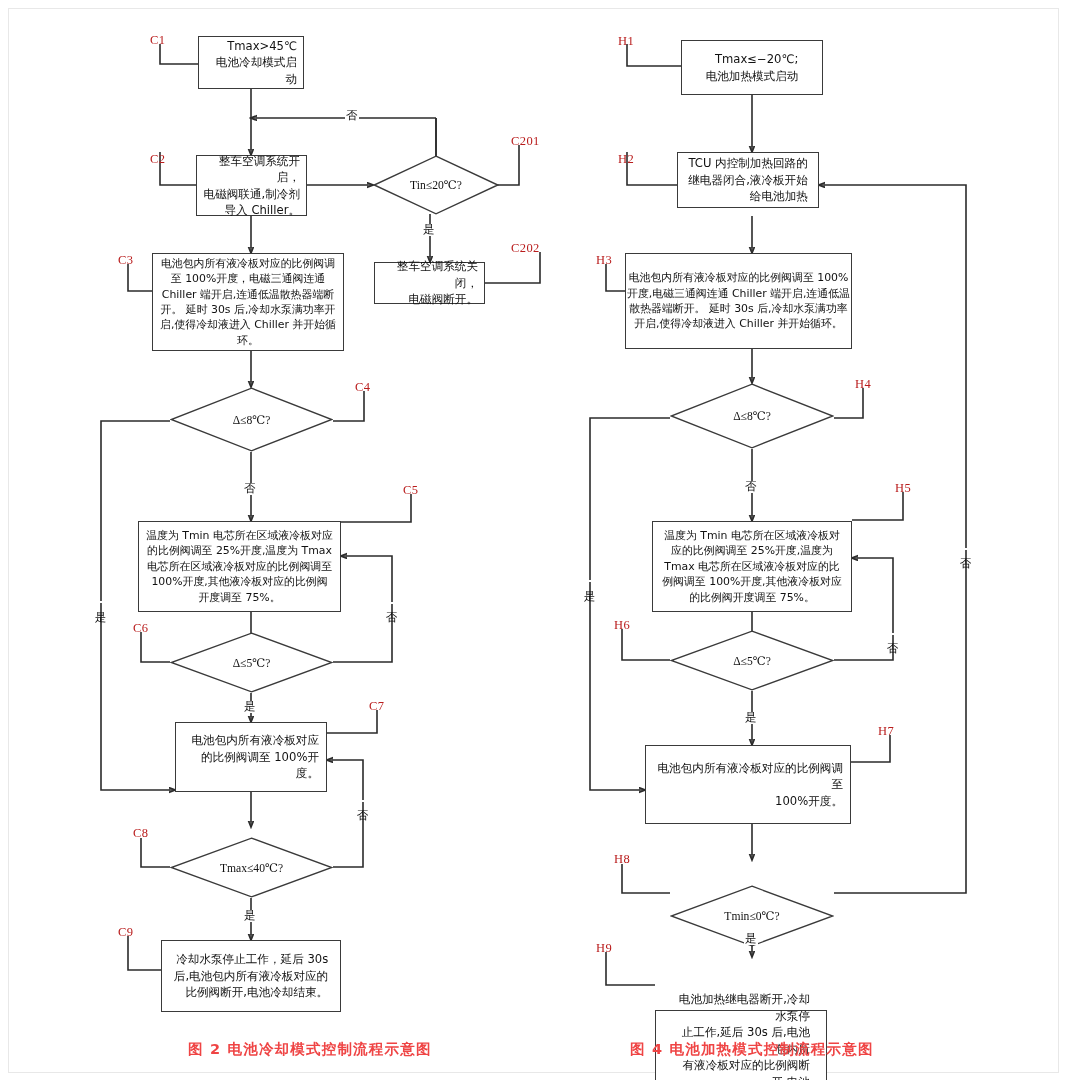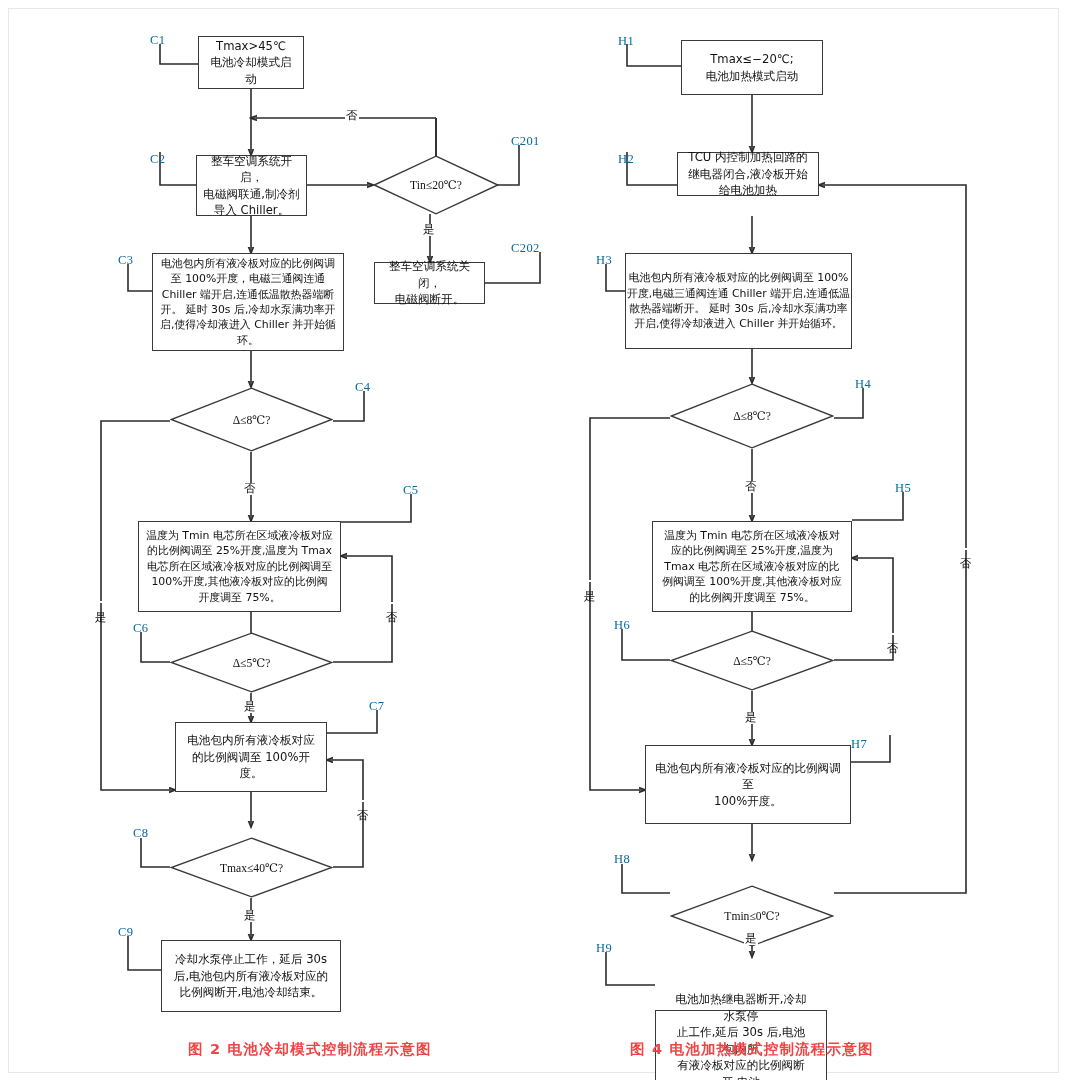--- a/index.html
+++ b/index.html
@@ -62,21 +62,21 @@
     height: 100%;
   }
   .dia .dlabel {
     position: relative;
     z-index: 2;
     white-space: nowrap;
   }
 
   .tag {
     position: absolute;
-    color: #0369a1;
+    color: #b91c1c;
     font-size: 12.5px;
     letter-spacing: .4px;
     white-space: nowrap;
   }
   .edgelabel {
     position: absolute;
     color: #111;
     font-size: 11.5px;
     background: #ffffff;
     padding: 0 1px;
@@ -92,21 +92,21 @@
   .caption {
     position: absolute;
     font-weight: bold;
     font-size: 14.5px;
     letter-spacing: 1.2px;
     color: #ef4444;
     white-space: nowrap;
   }
 
   .cn { font-family: "DejaVu Sans", "Liberation Sans", sans-serif; }
-  .t12 { font-size: 11.6px; }
+  .t12 { font-size: 11.6px; text-align: right; }
   .t11 { font-size: 10.9px; }
 </style>
 </head>
 <body>
 
 <div id="page">
 
   <svg class="wires" viewBox="0 0 1066 1080">
     <defs>
       <marker id="ah" markerWidth="8" markerHeight="8" refX="6.4" refY="3" orient="auto" markerUnits="userSpaceOnUse">
@@ -291,21 +291,21 @@
   <div class="edgelabel cn" style="left:243px; top:701px;">是</div>
   <div class="edgelabel cn vert" style="left:356px; top:800px;">否</div>
   <div class="edgelabel cn" style="left:243px; top:910px;">是</div>
 
   <div class="node pbox cn t12" style="left:681px; top:40px; width:142px; height:55px;">
     <span style="white-space:pre-line">Tmax≤−20℃;
 电池加热模式启动</span>
   </div>
   <div class="tag" style="left:618px; top:34px;">H1</div>
 
-  <div class="node pbox cn t12" style="left:677px; top:152px; width:142px; height:44px;">
+  <div class="node pbox cn t12" style="left:677px; top:152px; width:142px; height:56px;">
     <span style="white-space:pre-line">TCU 内控制加热回路的
 继电器闭合,液冷板开始
 给电池加热</span>
   </div>
   <div class="tag" style="left:618px; top:152px;">H2</div>
 
   <div class="node pbox cn t11" style="left:625px; top:253px; width:227px; height:96px; padding:5px 1px;">
     <span>电池包内所有液冷板对应的比例阀调至 100%开度,电磁三通阀连通 Chiller 端开启,连通低温散热器端断开。 延时 30s 后,冷却水泵满功率开启,使得冷却液进入 Chiller 并开始循环。</span>
   </div>
   <div class="tag" style="left:596px; top:253px;">H3</div>
@@ -328,21 +328,21 @@
       <polygon points="82,1.2 162.8,30.5 82,59.8 1.2,30.5" fill="#ffffff" stroke="#3a3a3a" stroke-width="1.4"></polygon>
     </svg>
     <span class="dlabel t12">Δ≤5℃?</span>
   </div>
   <div class="tag" style="left:614px; top:618px;">H6</div>
 
   <div class="node pbox cn t12" style="left:645px; top:745px; width:206px; height:79px; padding:5px 7px;">
     <span style="white-space:pre-line">电池包内所有液冷板对应的比例阀调至
 100%开度。</span>
   </div>
-  <div class="tag" style="left:851px; top:724px;margin-top:13px;">H7</div>
+  <div class="tag" style="left:878px; top:724px;">H7</div>
 
   <div class="node dia" style="left:670px; top:885px; width:164px; height:62px;">
     <svg class="dshape" viewBox="0 0 164 62" preserveAspectRatio="none">
       <polygon points="82,1.2 162.8,31 82,60.8 1.2,31" fill="#ffffff" stroke="#3a3a3a" stroke-width="1.4"></polygon>
     </svg>
     <span class="dlabel t12">Tmin≤0℃?</span>
   </div>
   <div class="tag" style="left:614px; top:852px;">H8</div>
 
   <div class="node pbox cn t12" style="left:655px; top:1010px; width:172px; height:78px; padding:5px 16px;">

